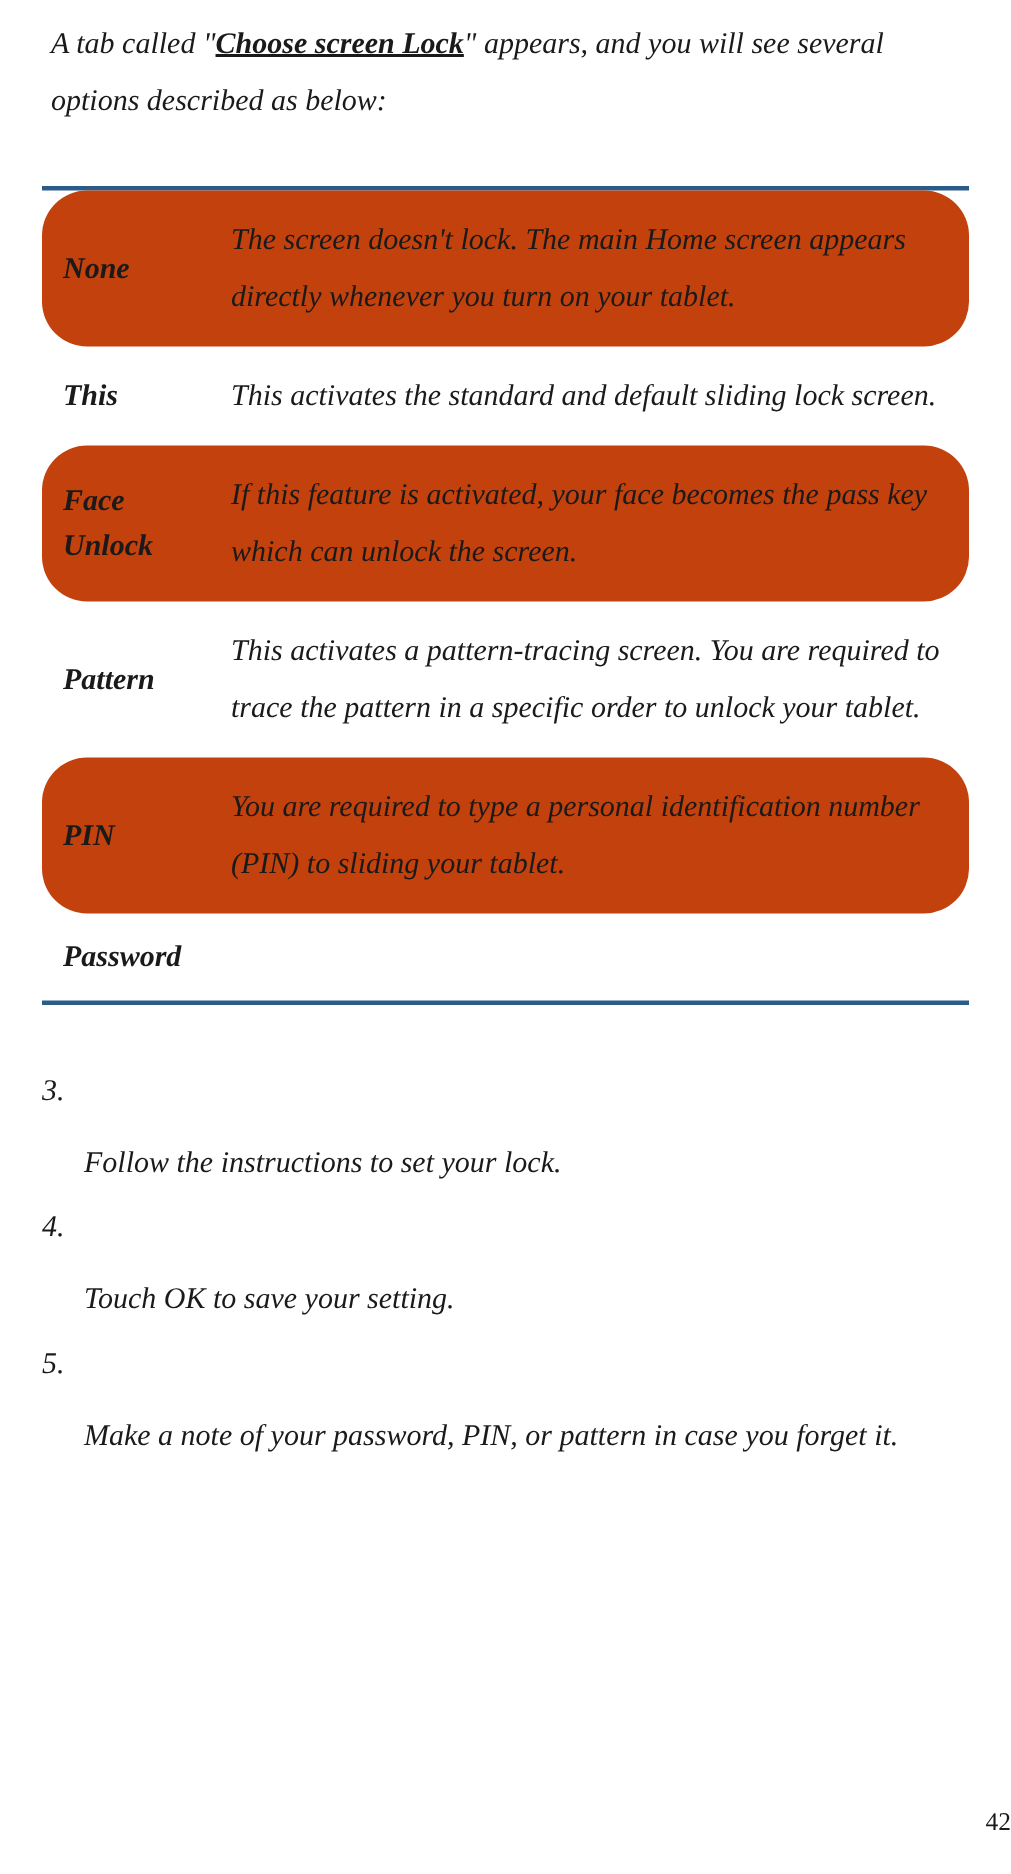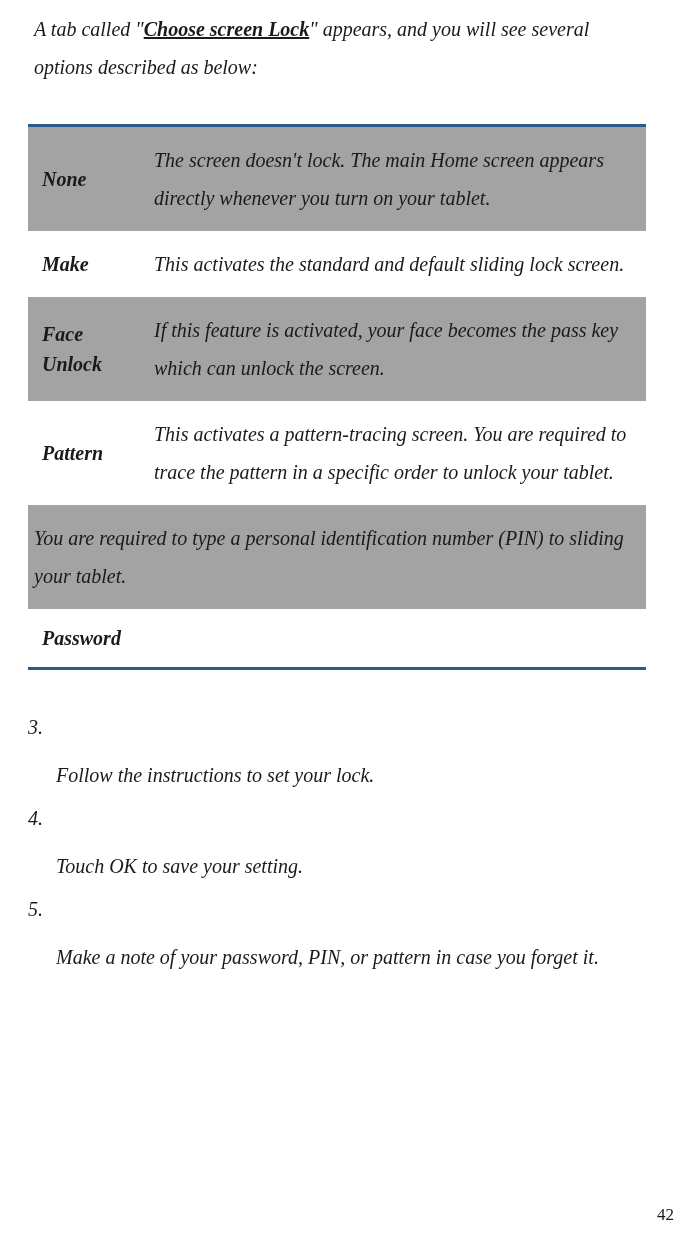--- a/index.html
+++ b/index.html
@@ -30,21 +30,22 @@
     .table {
       border-top: 3px solid #2b5c88;
       border-bottom: 3px solid #2b5c88;
       margin-bottom: 38px;
     }
     .row {
       display: flex;
       align-items: stretch;
     }
     .row.shaded {
-      background: #a3a3a3;
+      background: #c2410c;
+      border-radius: 30px;
     }
     .cell-label {
       width: 120px;
       flex-shrink: 0;
       font-weight: bold;
       font-size: 20px;
       padding: 14px 8px 14px 14px;
       display: flex;
       align-items: center;
       line-height: 1.5;
@@ -90,32 +91,33 @@
 <div class="intro">
   <span>A tab called "</span><span class="bold-underline">Choose screen Lock</span><span>" appears, and you will see several options described as below:</span>
 </div>
 
 <div class="table">
   <div class="row shaded">
     <div class="cell-label">None</div>
     <div class="cell-desc">The screen doesn't lock. The main Home screen appears directly whenever you turn on your tablet.</div>
   </div>
   <div class="row">
-    <div class="cell-label">Make</div>
+    <div class="cell-label">This</div>
     <div class="cell-desc">This activates the standard and default sliding lock screen.</div>
   </div>
   <div class="row shaded">
     <div class="cell-label">Face Unlock</div>
     <div class="cell-desc">If this feature is activated, your face becomes the pass key which can unlock the screen.</div>
   </div>
   <div class="row">
     <div class="cell-label">Pattern</div>
     <div class="cell-desc">This activates a pattern-tracing screen. You are required to trace the pattern in a specific order to unlock your tablet.</div>
   </div>
   <div class="row shaded">
+    <div class="cell-label">PIN</div>
     <div class="cell-desc">You are required to type a personal identification number (PIN) to sliding your tablet.</div>
   </div>
   <div class="row">
     <div class="cell-label">Password</div>
   </div>
 </div>
 
 <div class="steps">
   <div class="step-row">
     <div class="step-num">3.</div>

